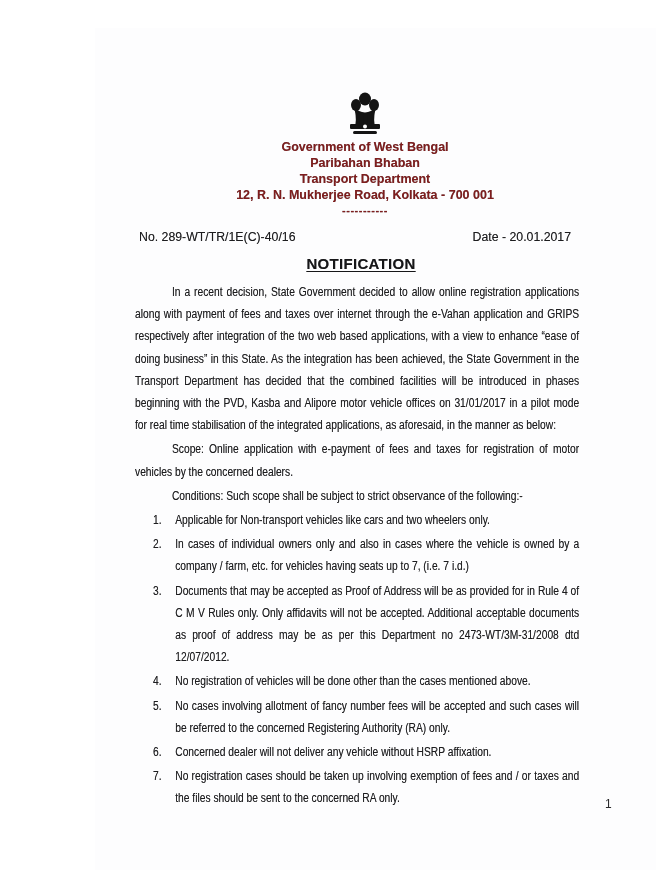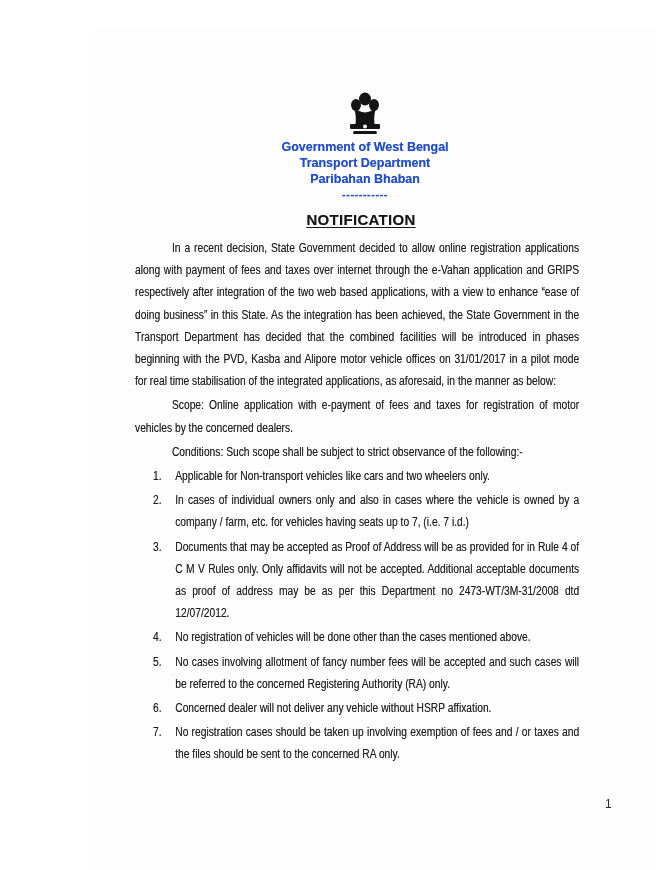--- a/index.html
+++ b/index.html
@@ -22,21 +22,21 @@
     left: 135px; top: 92px;
     width: 444px;
     text-shadow: 0 0 .6px rgba(30,30,32,.5);
   }
   .letterhead {
     margin-left: 16px;
     text-align: center;
     font-weight: bold;
     font-size: 12.5px;
     line-height: 16px;
-    color: #1d4ed8;
+    color: #7f1d1d;
   }
   .emblem { margin-bottom: 3px; }
   .emblem svg { display: inline-block; vertical-align: bottom; }
   .lh-sep { font-size: 11px; line-height: 12px; letter-spacing: .5px; margin-top: 1px; }
   .ref-row {
     display: flex; justify-content: space-between; align-items: baseline;
     margin-top: 14px; font-size: 12.3px; padding-left: 4px;
   }
   .ref-date { margin-right: 8px; }
   .doc-title {
@@ -79,25 +79,30 @@
         <ellipse cx="9" cy="13" rx="5" ry="6" fill="#141414"></ellipse>
         <ellipse cx="27" cy="13" rx="5" ry="6" fill="#141414"></ellipse>
         <path d="M6 14 Q10 23 8.5 32 L27.5 32 Q26 23 30 14 Q24 20.5 18 20.5 Q12 20.5 6 14 Z" fill="#141414"></path>
         <path d="M10 22 L10 32 M14 20 L14 32 M18 21 L18 32 M22 20 L22 32 M26 22 L26 32" stroke="#141414" stroke-width="2.2"></path>
         <rect x="3" y="32" width="30" height="5" rx="1" fill="#141414"></rect>
         <circle cx="18" cy="34.5" r="2" fill="#ffffff"></circle>
         <rect x="6" y="39" width="24" height="3" rx="1.5" fill="#141414"></rect>
       </svg>
     </div>
     <div class="lh-line">Government of West Bengal</div>
+    <div class="lh-line">Paribahan Bhaban</div>
     <div class="lh-line">Transport Department</div>
-    <div class="lh-line">Paribahan Bhaban</div>
+    <div class="lh-line">12, R. N. Mukherjee Road, Kolkata - 700 001</div>
     <div class="lh-sep">-----------</div>
   </div>
 
+  <div class="ref-row">
+    <span class="ref-no">No. 289-WT/TR/1E(C)-40/16</span>
+    <span class="ref-date">Date - 20.01.2017</span>
+  </div>
 
   <div class="doc-title">NOTIFICATION</div>
 
   <div class="bodycopy">
     <p>In a recent decision, State Government decided to allow online registration applications along with payment of fees and taxes over internet through the e-Vahan application and GRIPS respectively after integration of the two web based applications, with a view to enhance “ease of doing business” in this State. As the integration has been achieved, the State Government in the Transport Department has decided that the combined facilities will be introduced in phases beginning with the PVD, Kasba and Alipore motor vehicle offices on 31/01/2017 in a pilot mode for real time stabilisation of the integrated applications, as aforesaid, in the manner as below:</p>
     <p>Scope: Online application with e-payment of fees and taxes for registration of motor vehicles by the concerned dealers.</p>
     <p>Conditions: Such scope shall be subject to strict observance of the following:-</p>
     <ol class="conds">
       <li>
         <span class="num">1.</span>

